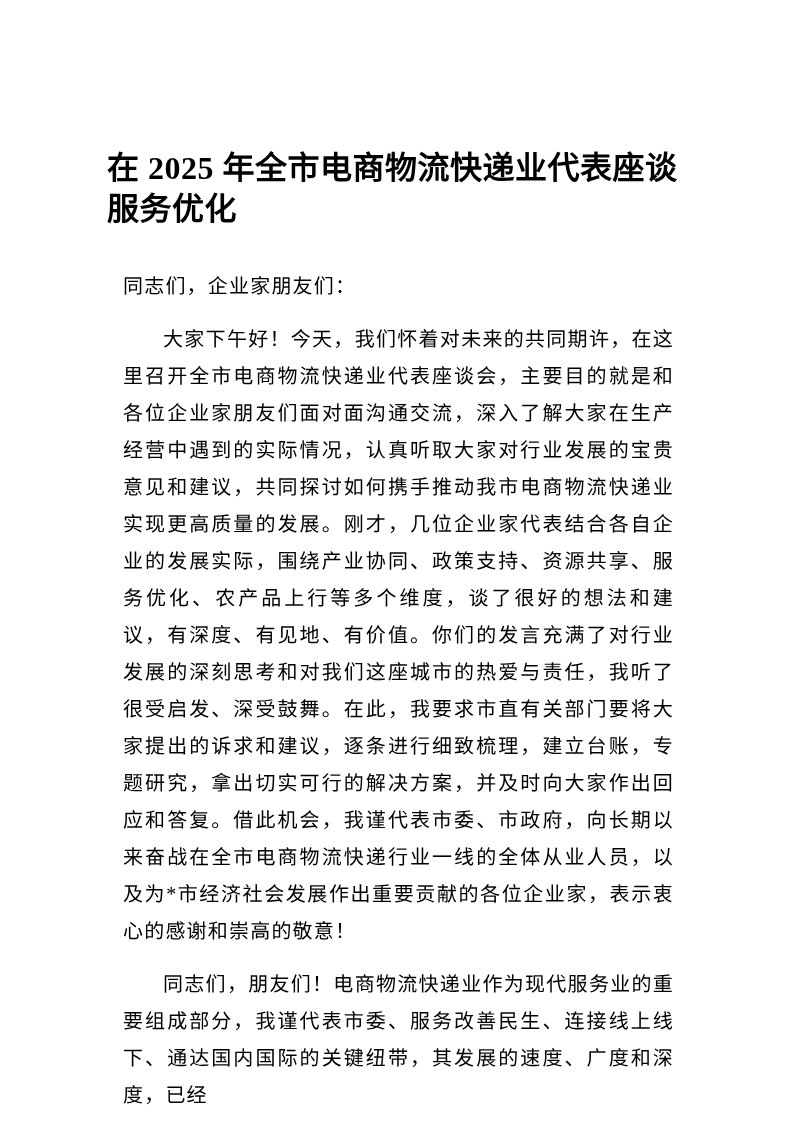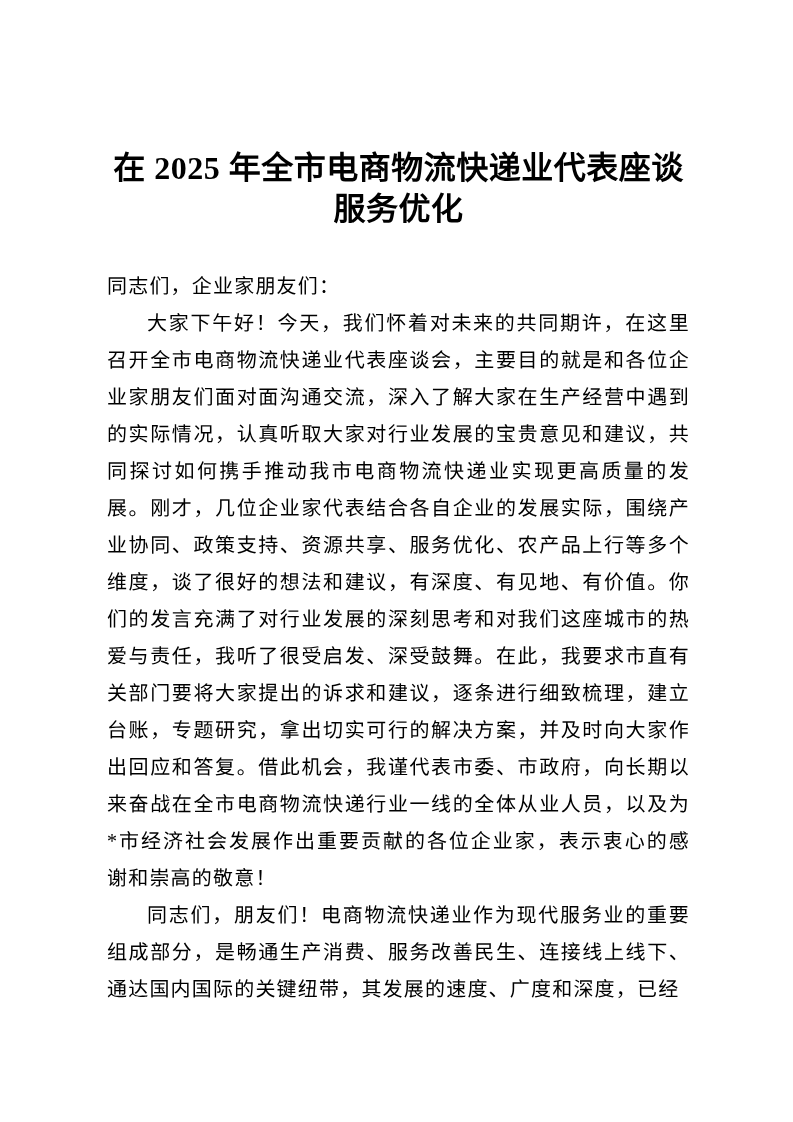--- a/index.html
+++ b/index.html
@@ -19,32 +19,32 @@
     width: 793px;
     height: 1122px;
     padding: 148px 103px 0 107px;
     background: #ffffff;
   }
   .doc-title {
     margin: 0 0 38px 0;
     font-size: 32px;
     font-weight: bold;
     line-height: 41px;
-    text-align: center;
+    text-align: left;
     letter-spacing: 0.5px;
   }
   .doc-title .title-line {
     display: block;
     white-space: nowrap;
   }
   .doc-body {
     width: 583px;
   }
   .para {
-    margin: 0;
+    margin: 16px;
     font-size: 20px;
     line-height: 37px;
     letter-spacing: 1.2px;
     text-align: justify;
     line-break: strict;
     word-break: normal;
   }
   .para.indent {
     text-indent: 2em;
   }
@@ -55,16 +55,16 @@
 <div class="page">
 
   <h1 class="doc-title">
     <span class="title-line">在 2025 年全市电商物流快递业代表座谈</span>
     <span class="title-line">服务优化</span>
   </h1>
 
   <div class="doc-body">
     <p class="para">同志们，企业家朋友们：</p>
     <p class="para indent">大家下午好！今天，我们怀着对未来的共同期许，在这里召开全市电商物流快递业代表座谈会，主要目的就是和各位企业家朋友们面对面沟通交流，深入了解大家在生产经营中遇到的实际情况，认真听取大家对行业发展的宝贵意见和建议，共同探讨如何携手推动我市电商物流快递业实现更高质量的发展。刚才，几位企业家代表结合各自企业的发展实际，围绕产业协同、政策支持、资源共享、服务优化、农产品上行等多个维度，谈了很好的想法和建议，有深度、有见地、有价值。你们的发言充满了对行业发展的深刻思考和对我们这座城市的热爱与责任，我听了很受启发、深受鼓舞。在此，我要求市直有关部门要将大家提出的诉求和建议，逐条进行细致梳理，建立台账，专题研究，拿出切实可行的解决方案，并及时向大家作出回应和答复。借此机会，我谨代表市委、市政府，向长期以来奋战在全市电商物流快递行业一线的全体从业人员，以及为*市经济社会发展作出重要贡献的各位企业家，表示衷心的感谢和崇高的敬意！</p>
-    <p class="para indent">同志们，朋友们！电商物流快递业作为现代服务业的重要组成部分，是畅通生产消费、服务改善民生、连接线上线下、通达国内国际的关键纽带，其发展的速度、广度和深度，已经</p>
+    <p class="para indent">同志们，朋友们！电商物流快递业作为现代服务业的重要组成部分，我谨代表市委、服务改善民生、连接线上线下、通达国内国际的关键纽带，其发展的速度、广度和深度，已经</p>
   </div>
 
 </div>
 
 </body></html>

